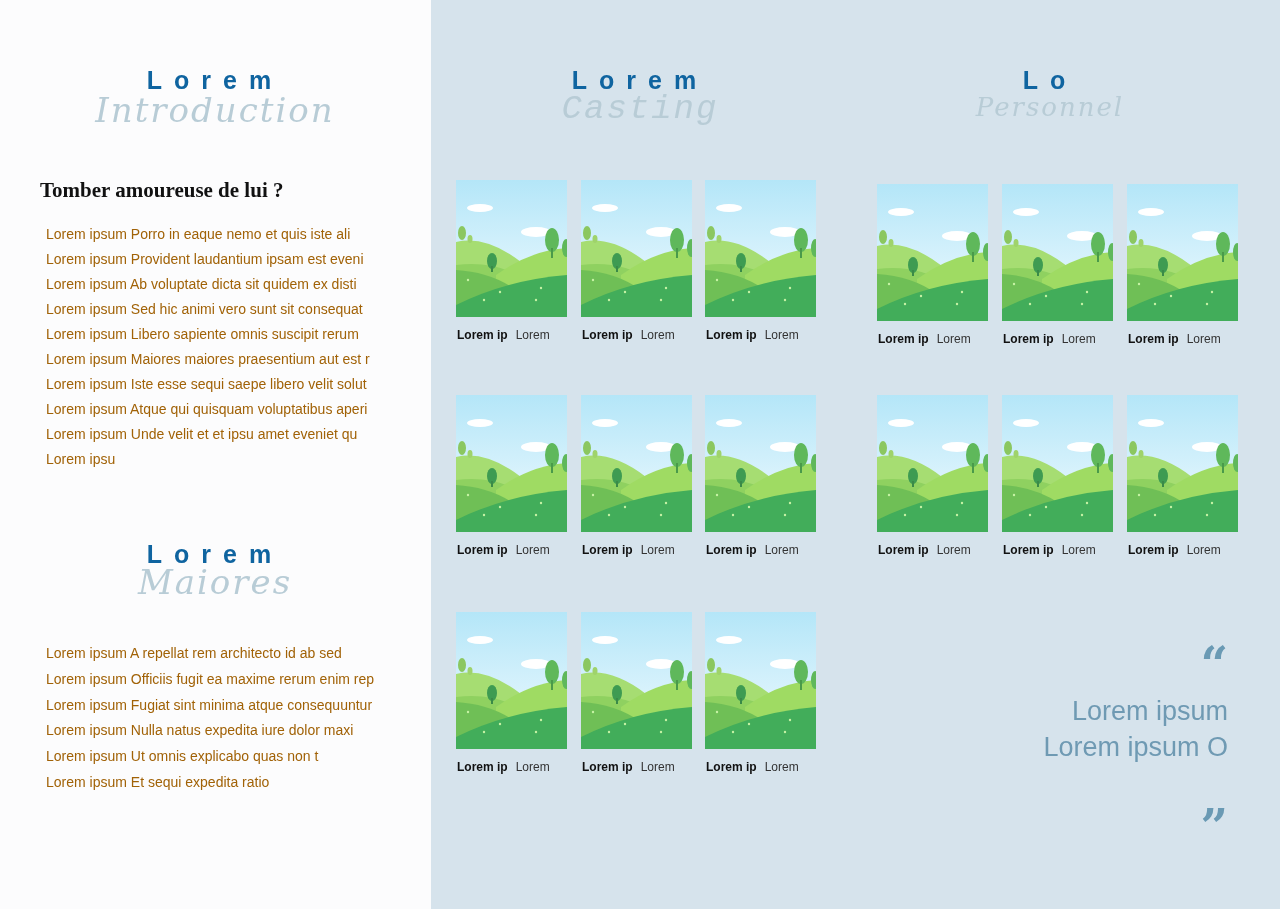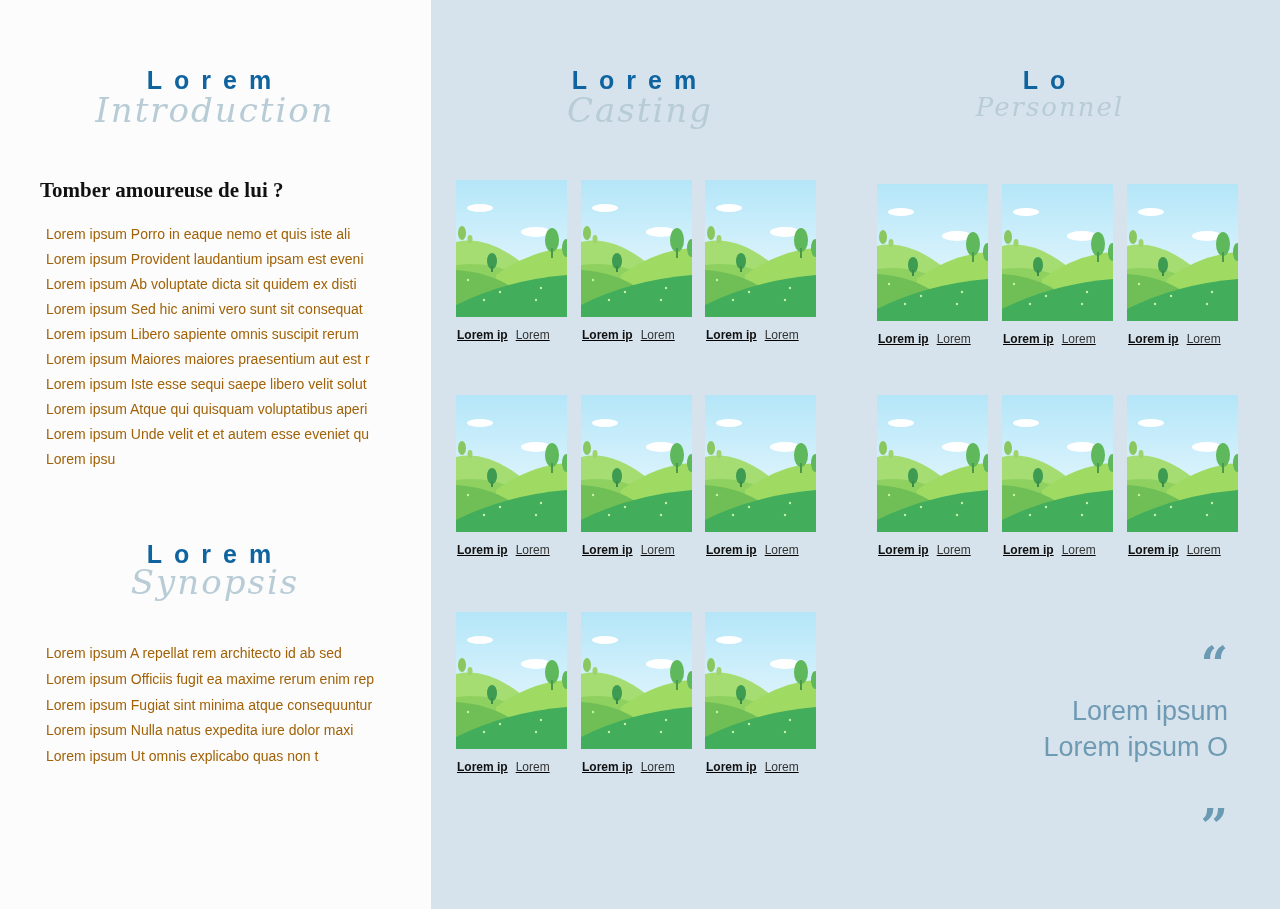--- a/index.html
+++ b/index.html
@@ -24,21 +24,21 @@
     .subtitle {
       position: absolute; left: 40px; width: 350px; top: 178px; 
       font-family: "Liberation Serif", serif; font-weight: bold; font-size: 21px; color: #111;
     }
     .text-list { position: absolute; left: 46px; }
     .text-list li {
       list-style: none; font-family: "Liberation Sans", sans-serif; font-size: 14px;
       color: #a16207; height: 25px; line-height: 25px; white-space: nowrap;
     }
 
-    .card { position: absolute; width: 111px; text-decoration: underline; }
+    .card { position: absolute; width: 111px; }
     .card .pic { width: 111px; height: 137px; position: relative; overflow: hidden; }
     .card .pic svg { display: block; width: 111px; height: 137px; }
     .card .caption {
       margin-top: 11px; font-size: 12px; color: #222; white-space: nowrap;
       font-family: "Liberation Sans", sans-serif;
     }
     .card .caption .name { font-weight: bold; color: #111; margin-left: 1px; }
     .card .caption .role { margin-left: 8px; color: #333; }
     .quote-mark {
       position: absolute; right: 52px; font-family: "DejaVu Serif", serif; font-weight: bold;
@@ -63,42 +63,43 @@
 
   <ul class="text-list" style="top:222px;">
     <li>Lorem ipsum Porro in eaque nemo et quis iste ali</li>
     <li>Lorem ipsum Provident laudantium ipsam est eveni</li>
     <li>Lorem ipsum Ab voluptate dicta sit quidem ex disti</li>
     <li>Lorem ipsum Sed hic animi vero sunt sit consequat</li>
     <li>Lorem ipsum Libero sapiente omnis suscipit rerum</li>
     <li>Lorem ipsum Maiores maiores praesentium aut est r</li>
     <li>Lorem ipsum Iste esse sequi saepe libero velit solut</li>
     <li>Lorem ipsum Atque qui quisquam voluptatibus aperi</li>
-    <li>Lorem ipsum Unde velit et et autem esse eveniet qu</li>
+    <li>Lorem ipsum Unde velit et et ipsu amet eveniet qu</li>
     <li>Lorem ipsu</li>
   </ul>
 
   <div class="section-head" style="left:100px; top:540px; width:230px;">
-    <div class="script" style="top:22px;">Synopsis</div>
+    <div class="script" style="top:22px;">Maiores</div>
     <div class="title">Lorem</div>
   </div>
 
   <ul class="text-list" style="top:641px; line-height:26px;">
     <li style="height:25.8px;">Lorem ipsum A repellat rem architecto id ab sed</li>
     <li style="height:25.8px;">Lorem ipsum Officiis fugit ea maxime rerum enim rep</li>
     <li style="height:25.8px;">Lorem ipsum Fugiat sint minima atque consequuntur</li>
     <li style="height:25.8px;">Lorem ipsum Nulla natus expedita iure dolor maxi</li>
     <li style="height:25.8px;">Lorem ipsum Ut omnis explicabo quas non t</li>
+    <li style="height:25.8px;">Lorem ipsum Et sequi expedita ratio</li>
   </ul>
 </div>
 
 <div class="right-panel"></div>
 
 <div class="section-head" style="left:520px; top:66px; width:240px;">
-  <div class="script" style="top:24px;">Casting</div>
+  <div class="script" style="top:24px;font-family:Liberation Mono, monospace;">Casting</div>
   <div class="title">Lorem</div>
 </div>
 
 <div class="section-head" style="left:960px; top:66px; width:180px;">
   <div class="script" style="top:26px; font-size:26px;">Personnel</div>
   <div class="title">Lo</div>
 </div>
 
 <svg width="0" height="0" style="position:absolute">
   <defs>

